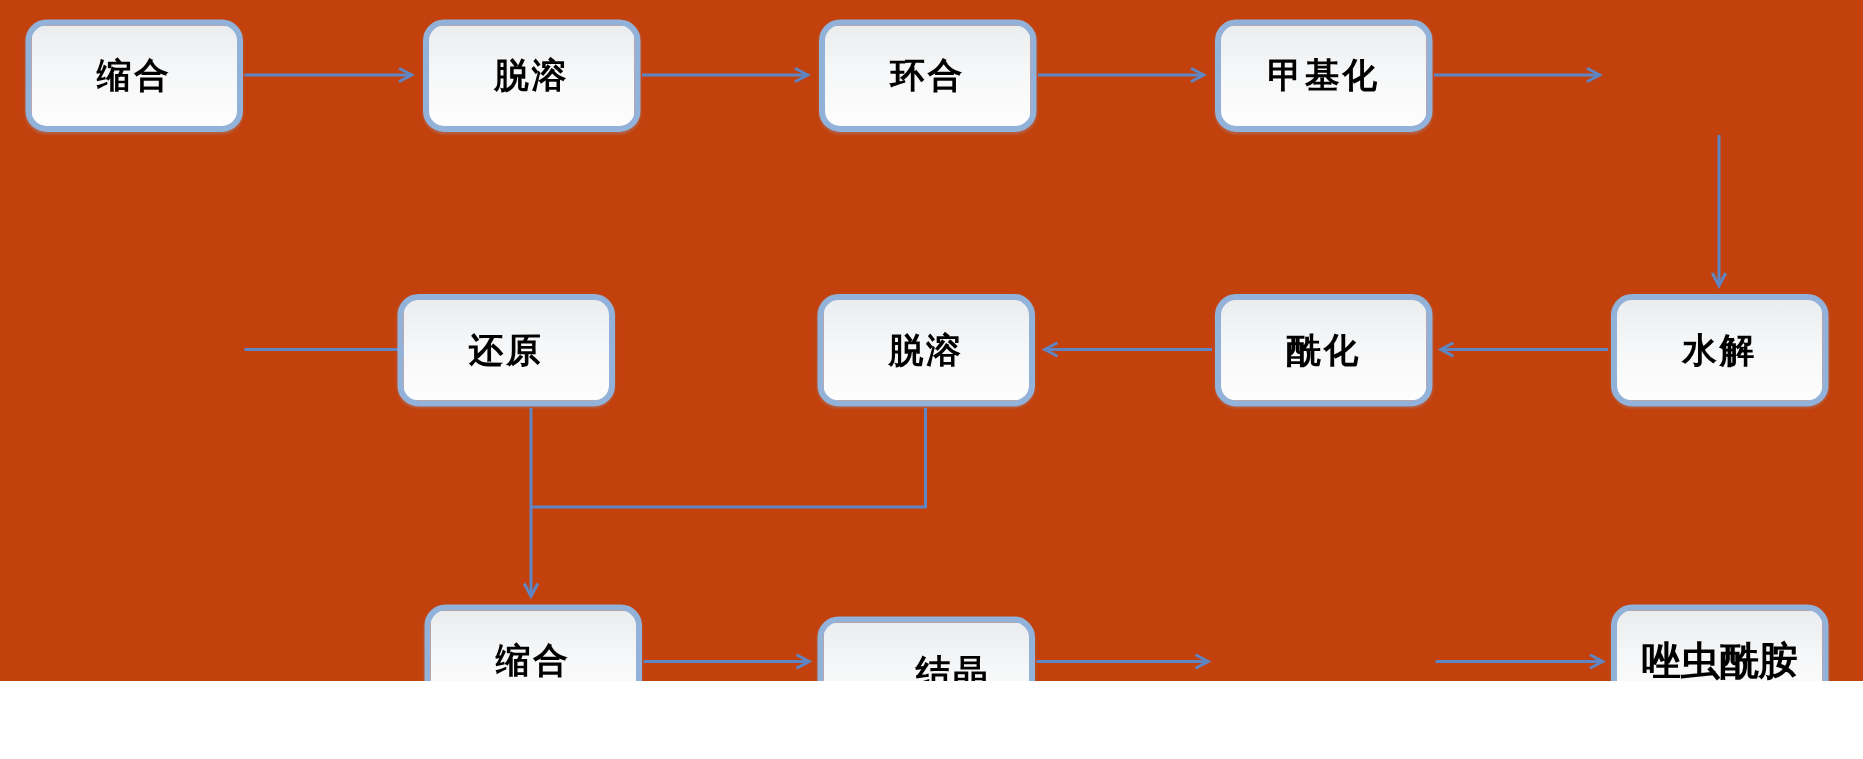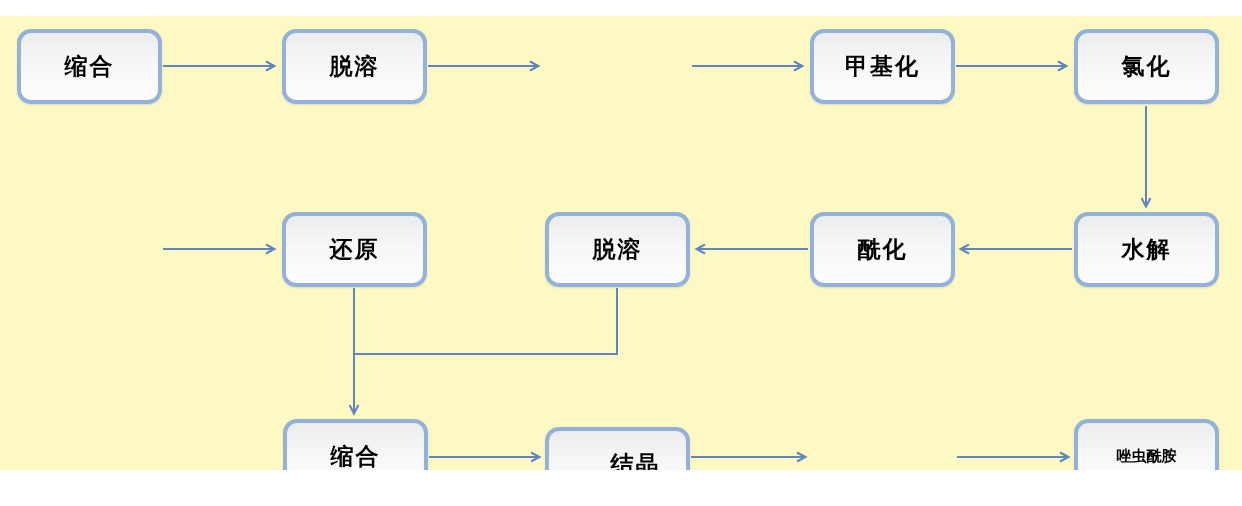--- a/index.html
+++ b/index.html
@@ -1,23 +1,22 @@
 <!DOCTYPE html>
 <html><head>
 <meta charset="utf-8">
 <style>
   html, body { margin: 0; padding: 0; background: #ffffff; }
   #canvas {
     position: relative;
     width: 1242px;
     height: 454px;
-    background: #fef9c3;
+    background: #c2410c;
     font-family: "Liberation Sans", "DejaVu Sans", sans-serif;
     overflow: hidden;
-    margin-top: 16px;
   }
   .node {
     position: absolute;
     width: 145px;
     height: 75px;
     box-sizing: border-box;
     border: 4px solid #92b2da;
     border-radius: 14px;
     background: linear-gradient(180deg, #ebecee 0%, #f6f7f8 45%, #fdfdfd 100%);
     display: flex;
@@ -25,21 +24,21 @@
     justify-content: center;
     box-shadow: 0 1px 2px rgba(150,170,200,0.35);
   }
   .node .label {
     font-size: 23px;
     font-weight: bold;
     color: #000000;
     letter-spacing: 2px;
     white-space: nowrap;
   }
-  .node.wide .label { letter-spacing: 0px; font-size: 15px; font-family: Liberation Serif, serif; }
+  .node.wide .label { letter-spacing: 0px; font-size: 26px; font-family: Liberation Serif, serif; }
   #edges {
     position: absolute;
     left: 0; top: 0;
     width: 1242px;
     height: 506px;
     pointer-events: none;
   }
   #edges line, #edges path { stroke: #5f86c3; stroke-width: 2; fill: none; }
 </style>
 </head>
@@ -72,28 +71,28 @@
     <line x1="691" y1="441" x2="805" y2="441" marker-end="url(#chev)"></line>
     <line x1="957" y1="441" x2="1068" y2="441" marker-end="url(#chev)"></line>
   </svg>
 
   <div class="node" style="left:17px;  top:13px;">
     <span class="label">缩合</span>
   </div>
   <div class="node" style="left:282px; top:13px;">
     <span class="label">脱溶</span>
   </div>
+  <div class="node" style="left:546px; top:13px;">
+    <span class="label">环合</span>
+  </div>
   <div class="node" style="left:810px; top:13px;text-align:right;">
     <span class="label">甲基化</span>
   </div>
-  <div class="node" style="left:1074px; top:13px;">
-    <span class="label">氯化</span>
-  </div>
 
-  <div class="node" style="left:282px; top:196px;">
+  <div class="node" style="left:265px; top:196px;">
     <span class="label">还原</span>
   </div>
   <div class="node" style="left:545px; top:196px;">
     <span class="label">脱溶</span>
   </div>
   <div class="node" style="left:810px; top:196px;">
     <span class="label">酰化</span>
   </div>
   <div class="node" style="left:1074px; top:196px;">
     <span class="label">水解</span>

